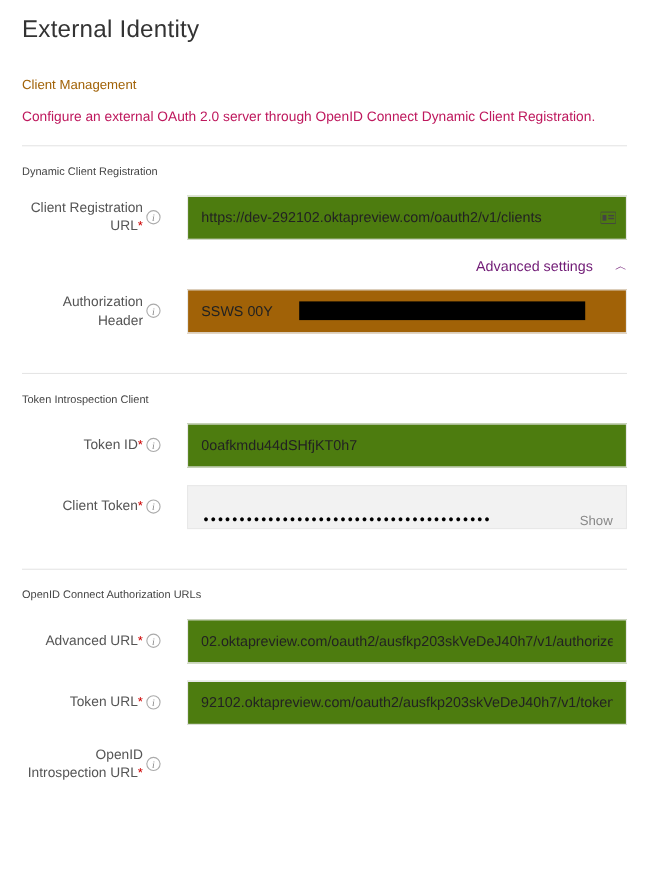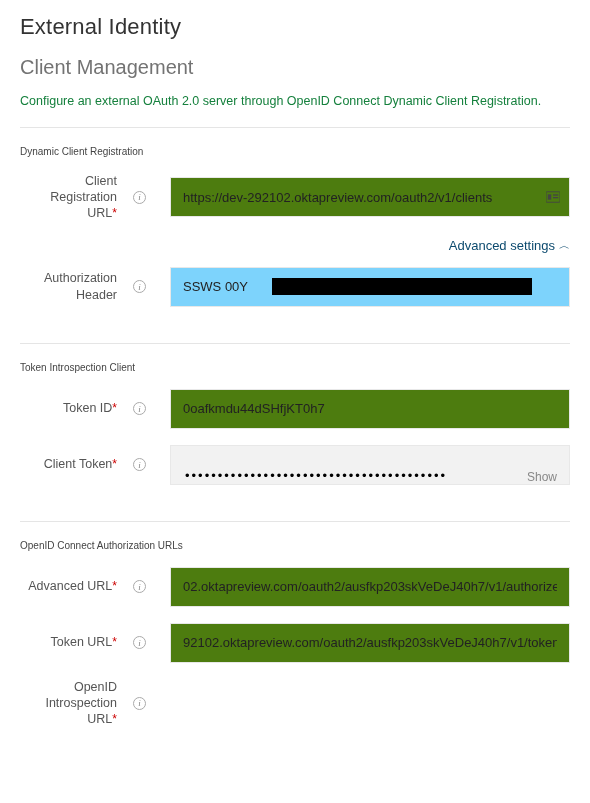--- a/index.html
+++ b/index.html
@@ -9,32 +9,32 @@
     font-family: -apple-system, BlinkMacSystemFont, "Segoe UI", "Helvetica Neue", Arial, sans-serif;
     color: #333;
     background: #fff;
     width: 590px;
     font-size: 13px;
   }
   h1.page-title {
     font-size: 22px;
     font-weight: 300;
     color: #333;
-    margin: 0 0 16px 0;
+    margin: 0 0 30px 0;
     letter-spacing: 0.2px;
   }
   h2.sub-title {
-    font-size: 20px;
+    font-size: 12px;
     font-weight: 300;
-    color: #737373;
+    color: #a16207;
     margin: 0 0 14px 0;
   }
   p.desc {
     font-size: 12.5px;
-    color: #15803d;
+    color: #be185d;
     margin: 0 0 16px 0;
     line-height: 1.4;
   }
   hr.sep {
     border: none;
     border-top: 1px solid #e5e5e5;
     margin: 0 0 18px 0;
   }
   h3.section-title {
     font-size: 10px;
@@ -49,21 +49,21 @@
     min-height: 40px;
   }
   .field-label-wrap {
     width: 132px;
     flex-shrink: 0;
     text-align: right;
     padding-right: 6px;
     display: flex;
     align-items: center;
     justify-content: flex-end;
-    gap: 16px;
+    gap: 3px;
   }
   .field-label {
     font-size: 12.5px;
     color: #555;
     text-align: right;
     line-height: 1.3;
   }
   .req {
     color: #c00;
     font-size: 12px;
@@ -107,34 +107,34 @@
     width: 14px;
     height: 12px;
     fill: #444;
   }
   .adv-link-row {
     display: flex;
     justify-content: flex-end;
     margin: 12px 0 14px 0;
   }
   .adv-link {
-    color: #0c4a6e;
+    color: #701a75;
     font-size: 13px;
     cursor: pointer;
     display: inline-flex;
     align-items: center;
-    gap: 4px;
+    gap: 20px;
   }
   .adv-link .chev { font-size: 11px; }
   .inline-redacted {
     display: flex;
     align-items: center;
     width: 100%;
     height: 40px;
-    background: #7dd3fc;
+    background: #a16207;
     border: 1px solid #e8e8e8;
     padding: 0 12px;
     font-size: 13px;
     color: #222;
     gap: 24px;
   }
   .redact-block {
     flex: 1;
     max-width: 260px;
     height: 17px;

